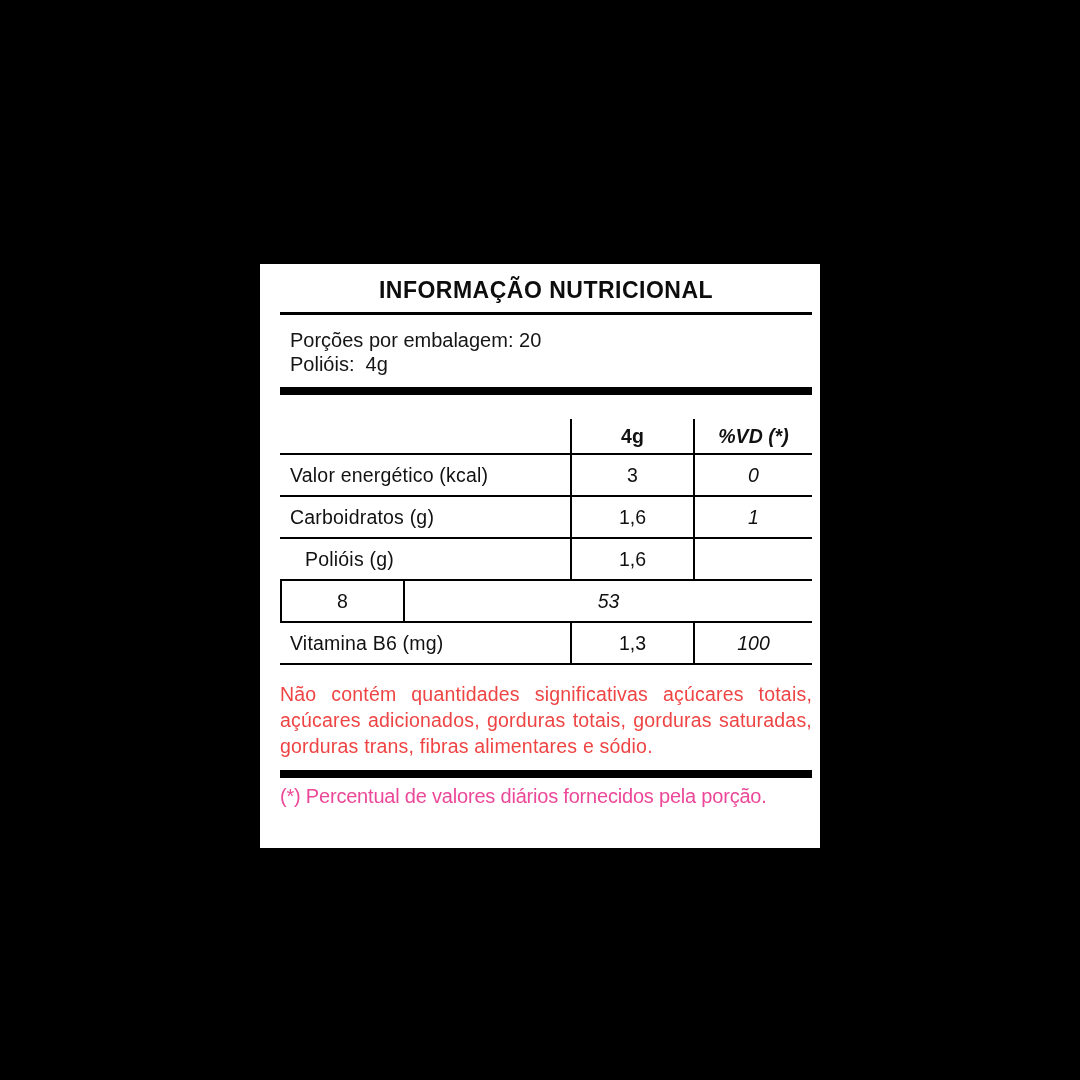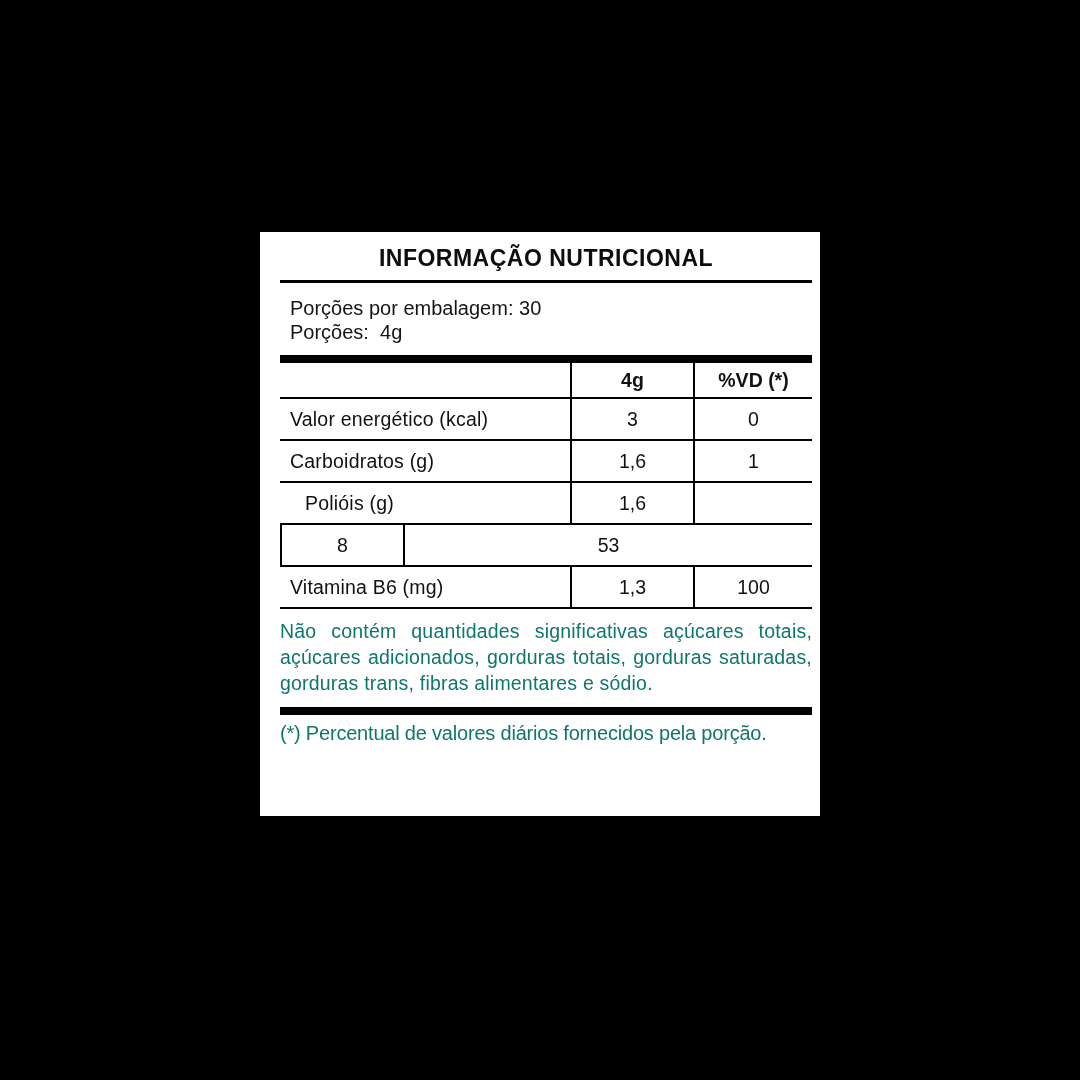--- a/index.html
+++ b/index.html
@@ -14,21 +14,21 @@
   .stage {
     position: relative;
     width: 1080px;
     height: 1080px;
     background: #000000;
     overflow: hidden;
   }
   .panel {
     position: absolute;
     left: 260px;
-    top: 232px;
+    top: 264px;
     width: 560px;
     height: 584px;
     background: #ffffff;
     box-sizing: border-box;
     padding: 0 8px 16px 20px;
   }
   .title {
     margin-top: 13px;
     text-align: center;
     font-size: 23px;
@@ -55,21 +55,21 @@
     background: #000000;
     margin-top: 11px;
   }
   .ntable { width: 100%; }
   .t-row {
     display: flex;
     align-items: stretch;
     border-bottom: 2px solid #000000;
     height: 40px;
   }
-  .t-row.header { height: 34px; font-weight: bold; }
+  .t-row.header { height: 34px; font-weight: bold; margin-top: 24px; }
   .c-name {
     width: 290px;
     display: flex;
     align-items: center;
     padding-left: 10px;
     box-sizing: border-box;
     font-size: 19.5px;
     letter-spacing: 0.2px;
   }
   .c-name.indent { padding-left: 25px; }
@@ -83,48 +83,49 @@
     box-sizing: border-box;
   }
   .c-dv {
     flex: 1;
     border-left: 2px solid #000000;
     display: flex;
     align-items: center;
     justify-content: center;
     font-size: 19.5px;
     box-sizing: border-box;
+    font-style: italic;
   }
   .note {
-    margin-top: 9px;
+    margin-top: 16px;
     font-size: 19.5px;
     line-height: 26px;
     text-align: justify;
     letter-spacing: 0.2px;
-    color: #0f766e;
+    color: #ef4444;
   }
   .footnote {
     margin-top: 7px;
     font-size: 20px;
     letter-spacing: -0.2px;
-    color: #0f766e;
+    color: #ec4899;
   }
 </style>
 </head>
 <body>
 
 <div class="stage">
   <div class="panel">
 
     <div class="title">INFORMAÇÃO NUTRICIONAL</div>
 
     <div class="thin-rule"></div>
 
-    <div class="servings"><span>Porções por embalagem: 30</span>
-<span>Porções:  4g</span></div>
+    <div class="servings"><span>Porções por embalagem: 20</span>
+<span>Polióis:  4g</span></div>
 
     <div class="thick-bar"></div>
 
     <div class="ntable">
       <div class="t-row header">
         <div class="c-name"></div>
         <div class="c-amount">4g</div>
         <div class="c-dv">%VD (*)</div>
       </div>
 

